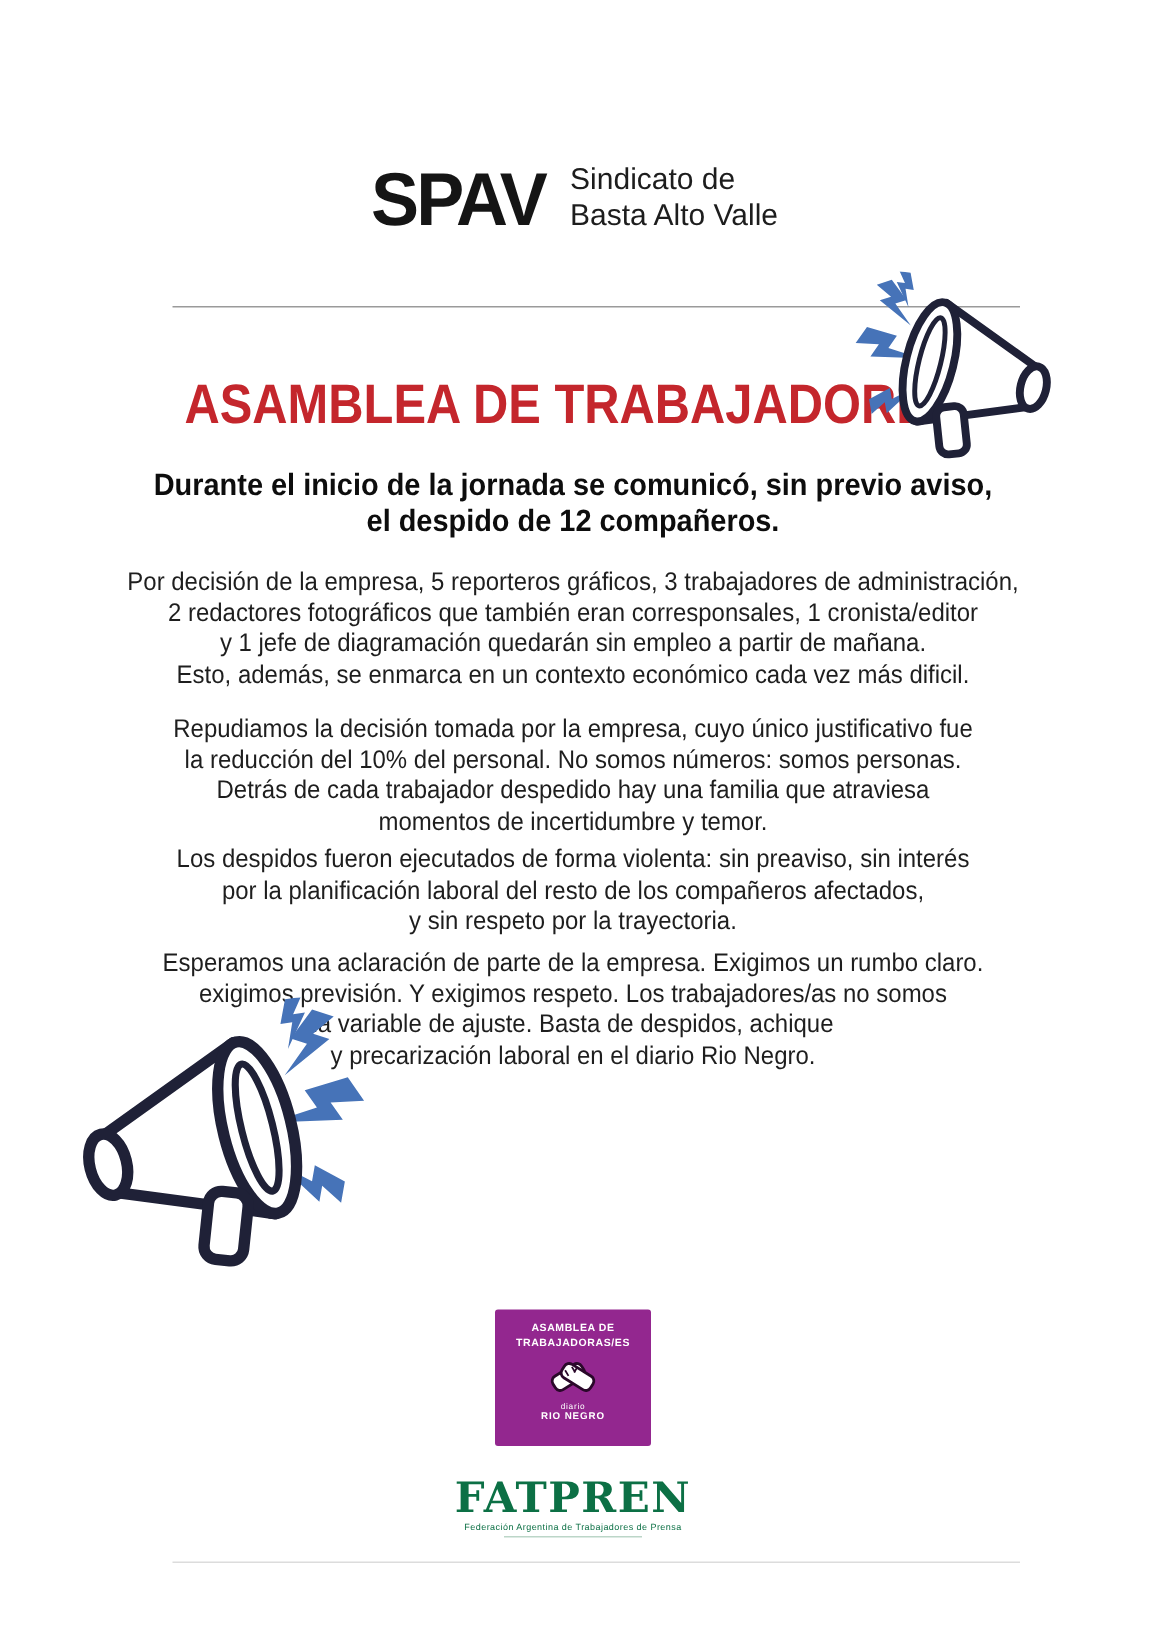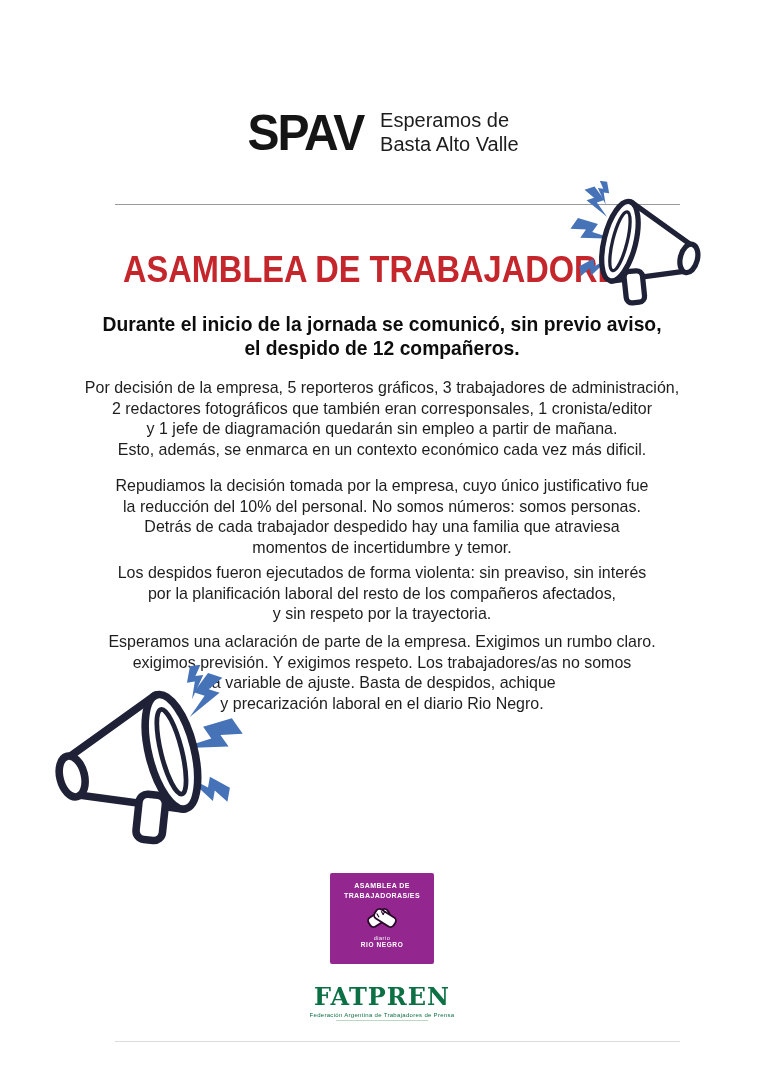--- a/index.html
+++ b/index.html
@@ -44,34 +44,34 @@
            width:104px; height:91px; background:#93278f; border-radius:2px;
            display:flex; flex-direction:column; align-items:center; color:#ffffff; }
   .badge-title { margin-top:8px; font-size:7px; font-weight:700; letter-spacing:.4px;
                  line-height:1.4; text-align:center; }
   .badge-fist { width:34px; height:30px; margin-top:2px; }
   .badge-small { font-size:5.5px; margin-top:2px; letter-spacing:.5px; }
   .badge-paper { font-size:6.5px; font-weight:700; letter-spacing:.6px; }
 
   
   .fatpren { position:absolute; top:982px; left:0; right:0; text-align:center; }
-  .fatpren-word { font-family:"DejaVu Serif", serif; font-weight:700; font-size:24px;
+  .fatpren-word { font-family:"DejaVu Serif", serif; font-weight:700; font-size:28px;
                   letter-spacing:1px; color:#0c7045; }
   .fatpren-tagline { font-size:6px; color:#0c7045; margin-top:1px; letter-spacing:.3px; }
   .fatpren-rule { width:92px; margin:2px auto 0; border-top:1px solid #bcd6c8; }
 </style>
 </head>
 <body>
 
 <div class="page">
 
   <div class="logo-row">
     <div class="logo-acronym">SPAV</div>
     <div class="logo-name">
-      <div>Esperamos de</div>
+      <div>Sindicato de</div>
       <div>Basta Alto Valle</div>
     </div>
   </div>
 
   <div class="divider-top"></div>
 
   <div class="mega-top">
     <svg viewBox="0 0 240 190" aria-hidden="true">
       <g fill="#4673b8">
         <path transform="translate(163,2) rotate(-8) scale(0.7)" d="M8,0 L24,0 L14,16 L26,16 L4,50 L12,24 L0,24 Z"></path>

